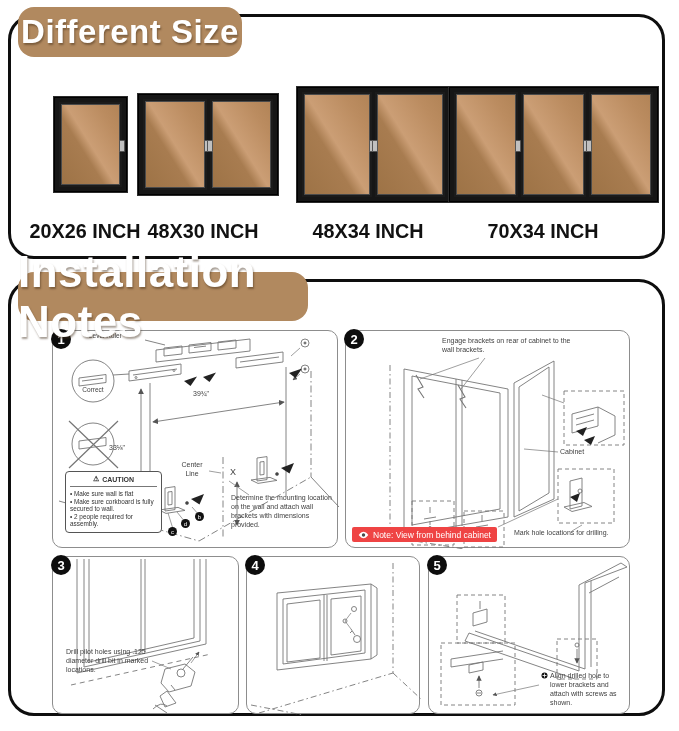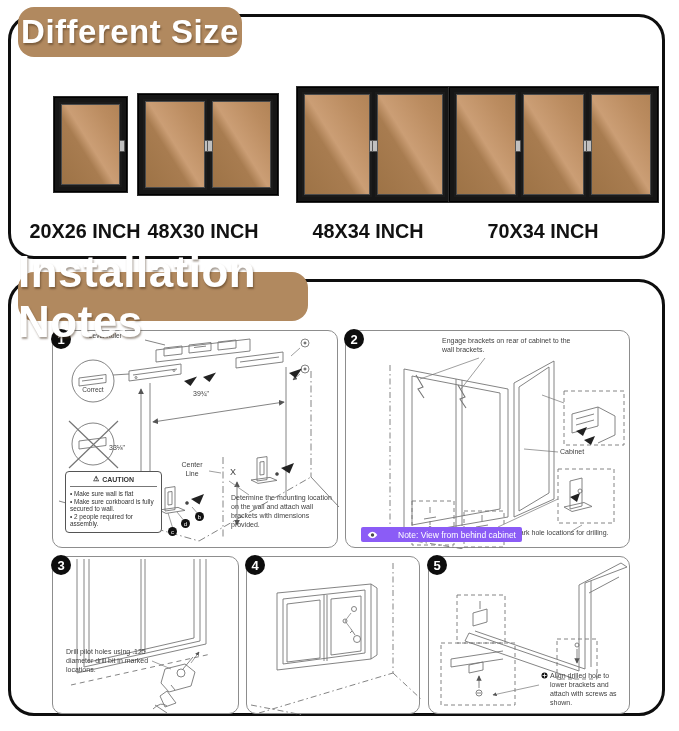--- a/index.html
+++ b/index.html
@@ -30,22 +30,22 @@
   .lbl.c{text-align:center;}
   .caution{position:absolute;border:1px solid #555;border-radius:4px;padding:3px 4px 4px 4px;
            font-size:6.4px;color:#333;background:#fff;box-sizing:border-box;z-index:3;}
   .caution .hd{display:flex;align-items:center;justify-content:center;gap:3px;font-weight:bold;font-size:7px;
                border-bottom:1px solid #777;padding-bottom:3px;margin-bottom:3px;}
   .caution ul{margin:0;padding:0;list-style:none;}
   .caution li{margin:1px 0;}
   .caution li::before{content:"• ";}
   .co{position:absolute;width:9px;height:9px;border-radius:50%;background:#111;color:#fff;font-size:6px;
       display:flex;align-items:center;justify-content:center;z-index:3;}
-  .notebar{position:absolute;background:#8b5cf6;color:#fff;font-size:8.5px;display:flex;align-items:center;
-           gap:20px;padding:0 6px;border-radius:2px;z-index:3;white-space:nowrap;margin-left:9px;}
+  .notebar{position:absolute;background:#ef4444;color:#fff;font-size:8.5px;display:flex;align-items:center;
+           gap:4px;padding:0 6px;border-radius:2px;z-index:3;white-space:nowrap;}
   .xmark{font-size:9px;color:#3f3f3f;}
 </style>
 </head>
 <body>
 
 <div id="stage">
 
   <div class="panel" style="left:8px;top:14px;width:657px;height:245px;"></div>
   <div class="badge" style="left:6px;top:7px;width:224px;height:50px;">
     <span>Different Size</span>

